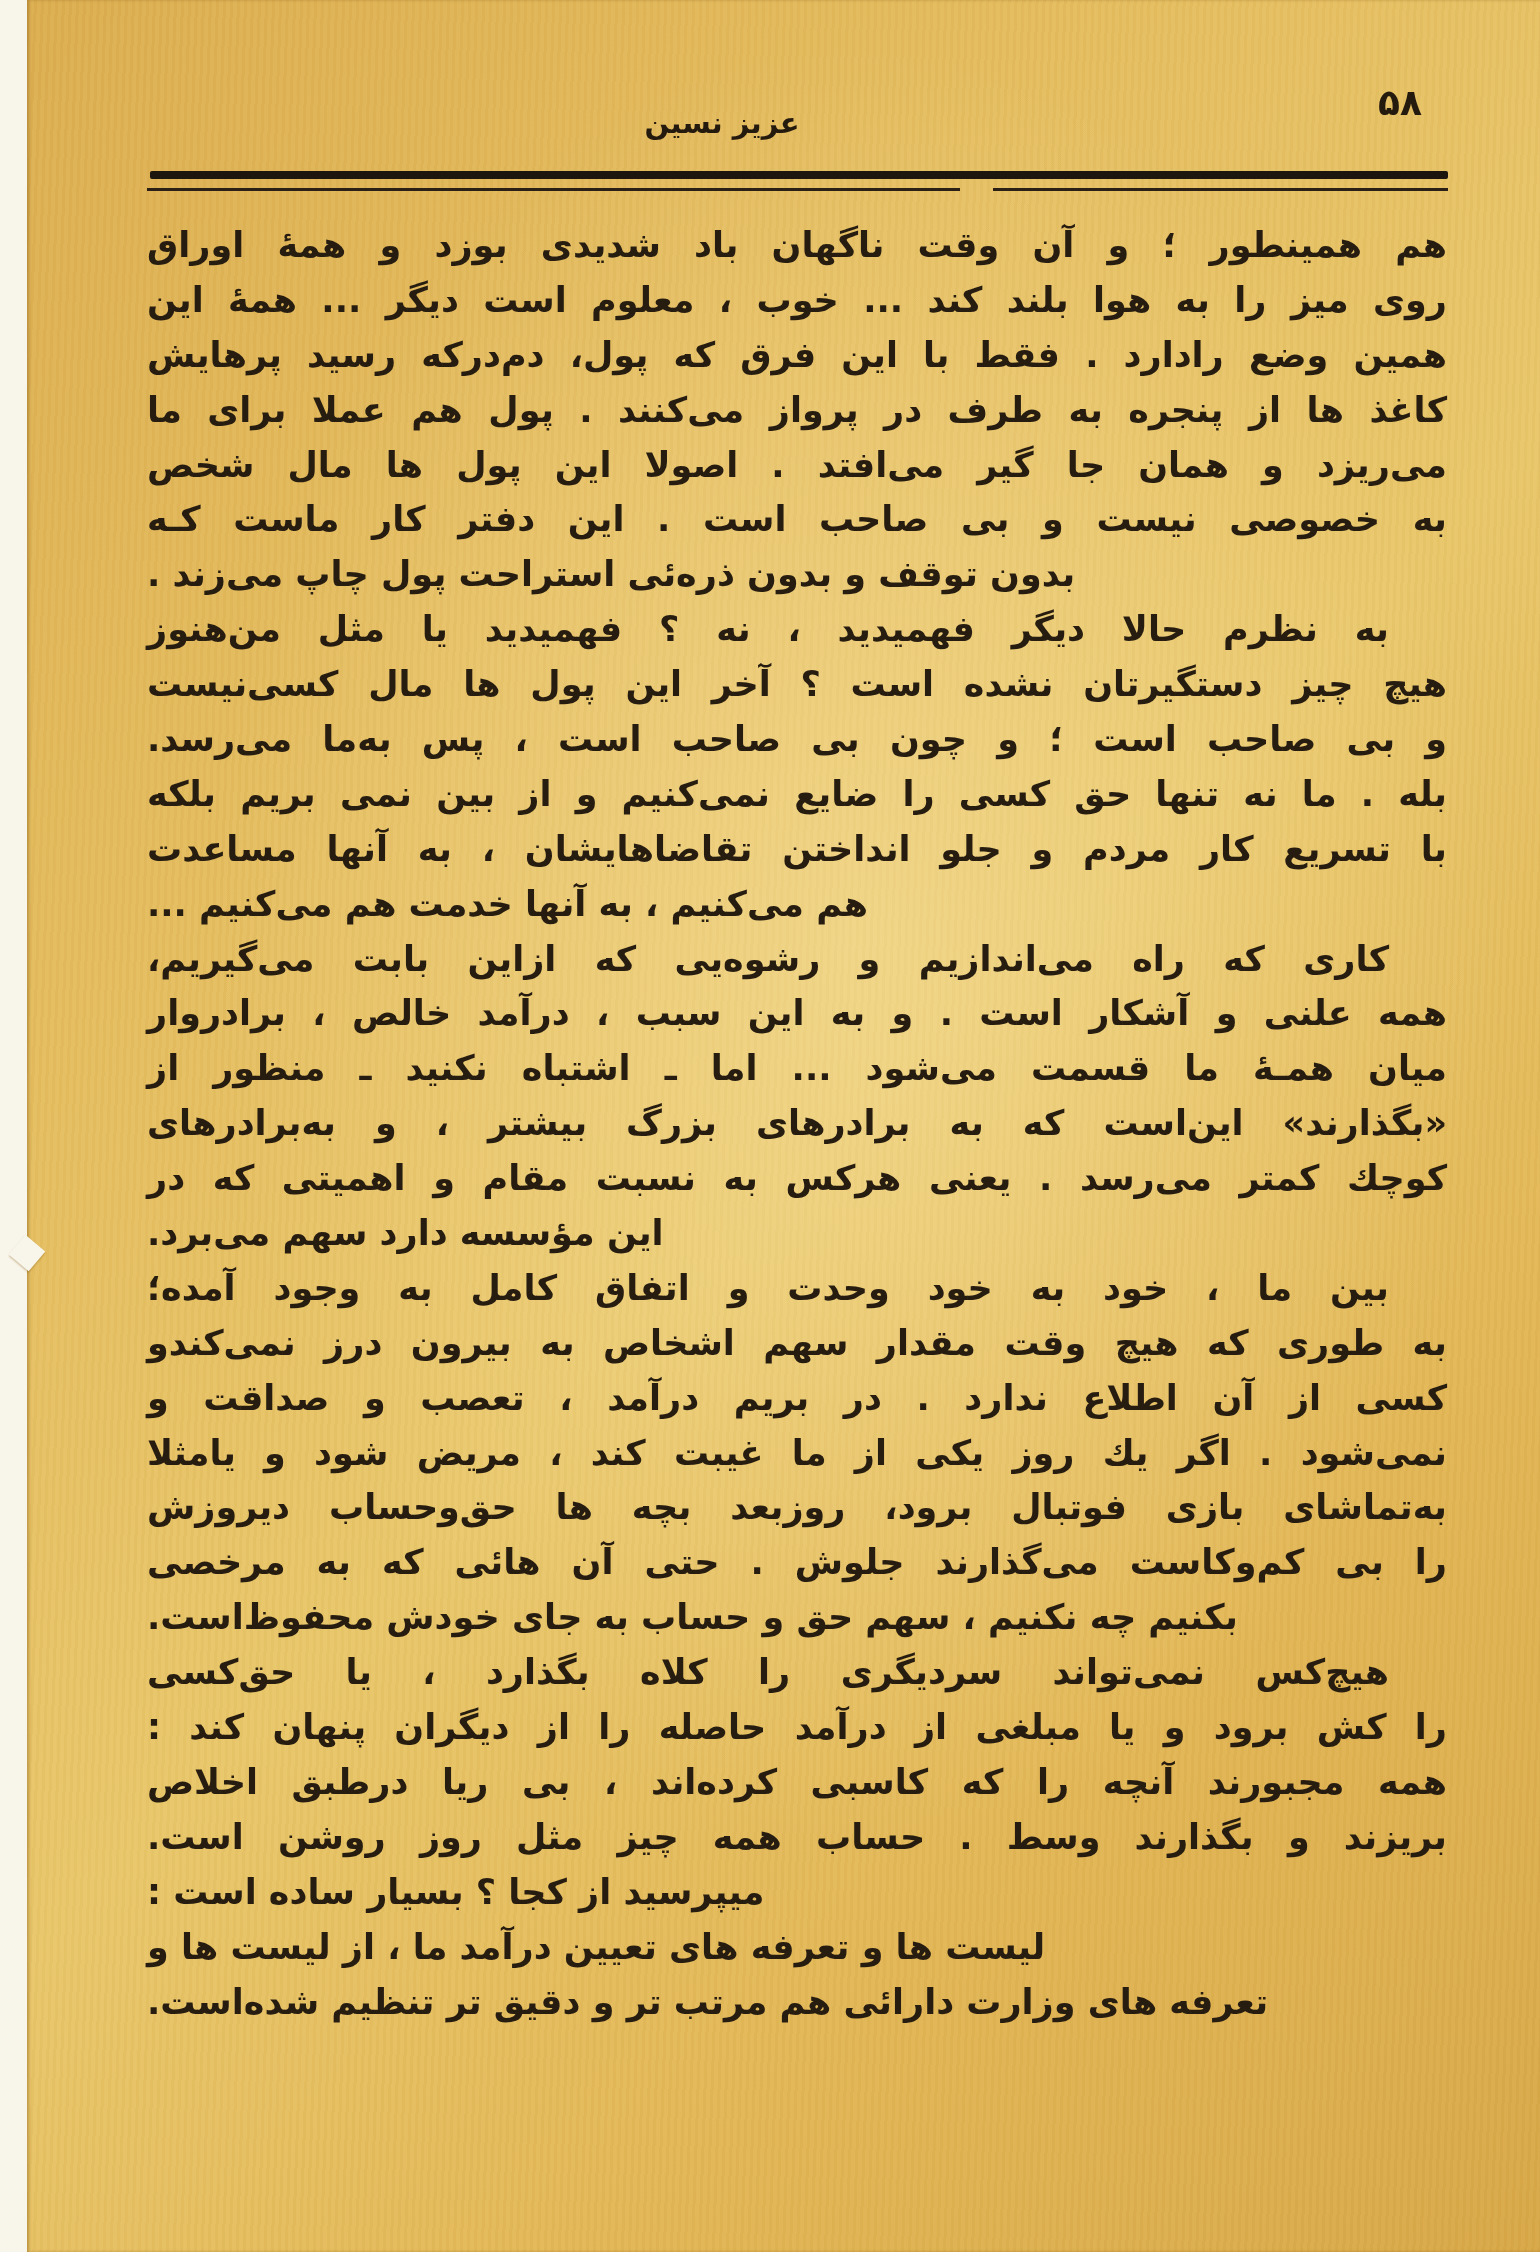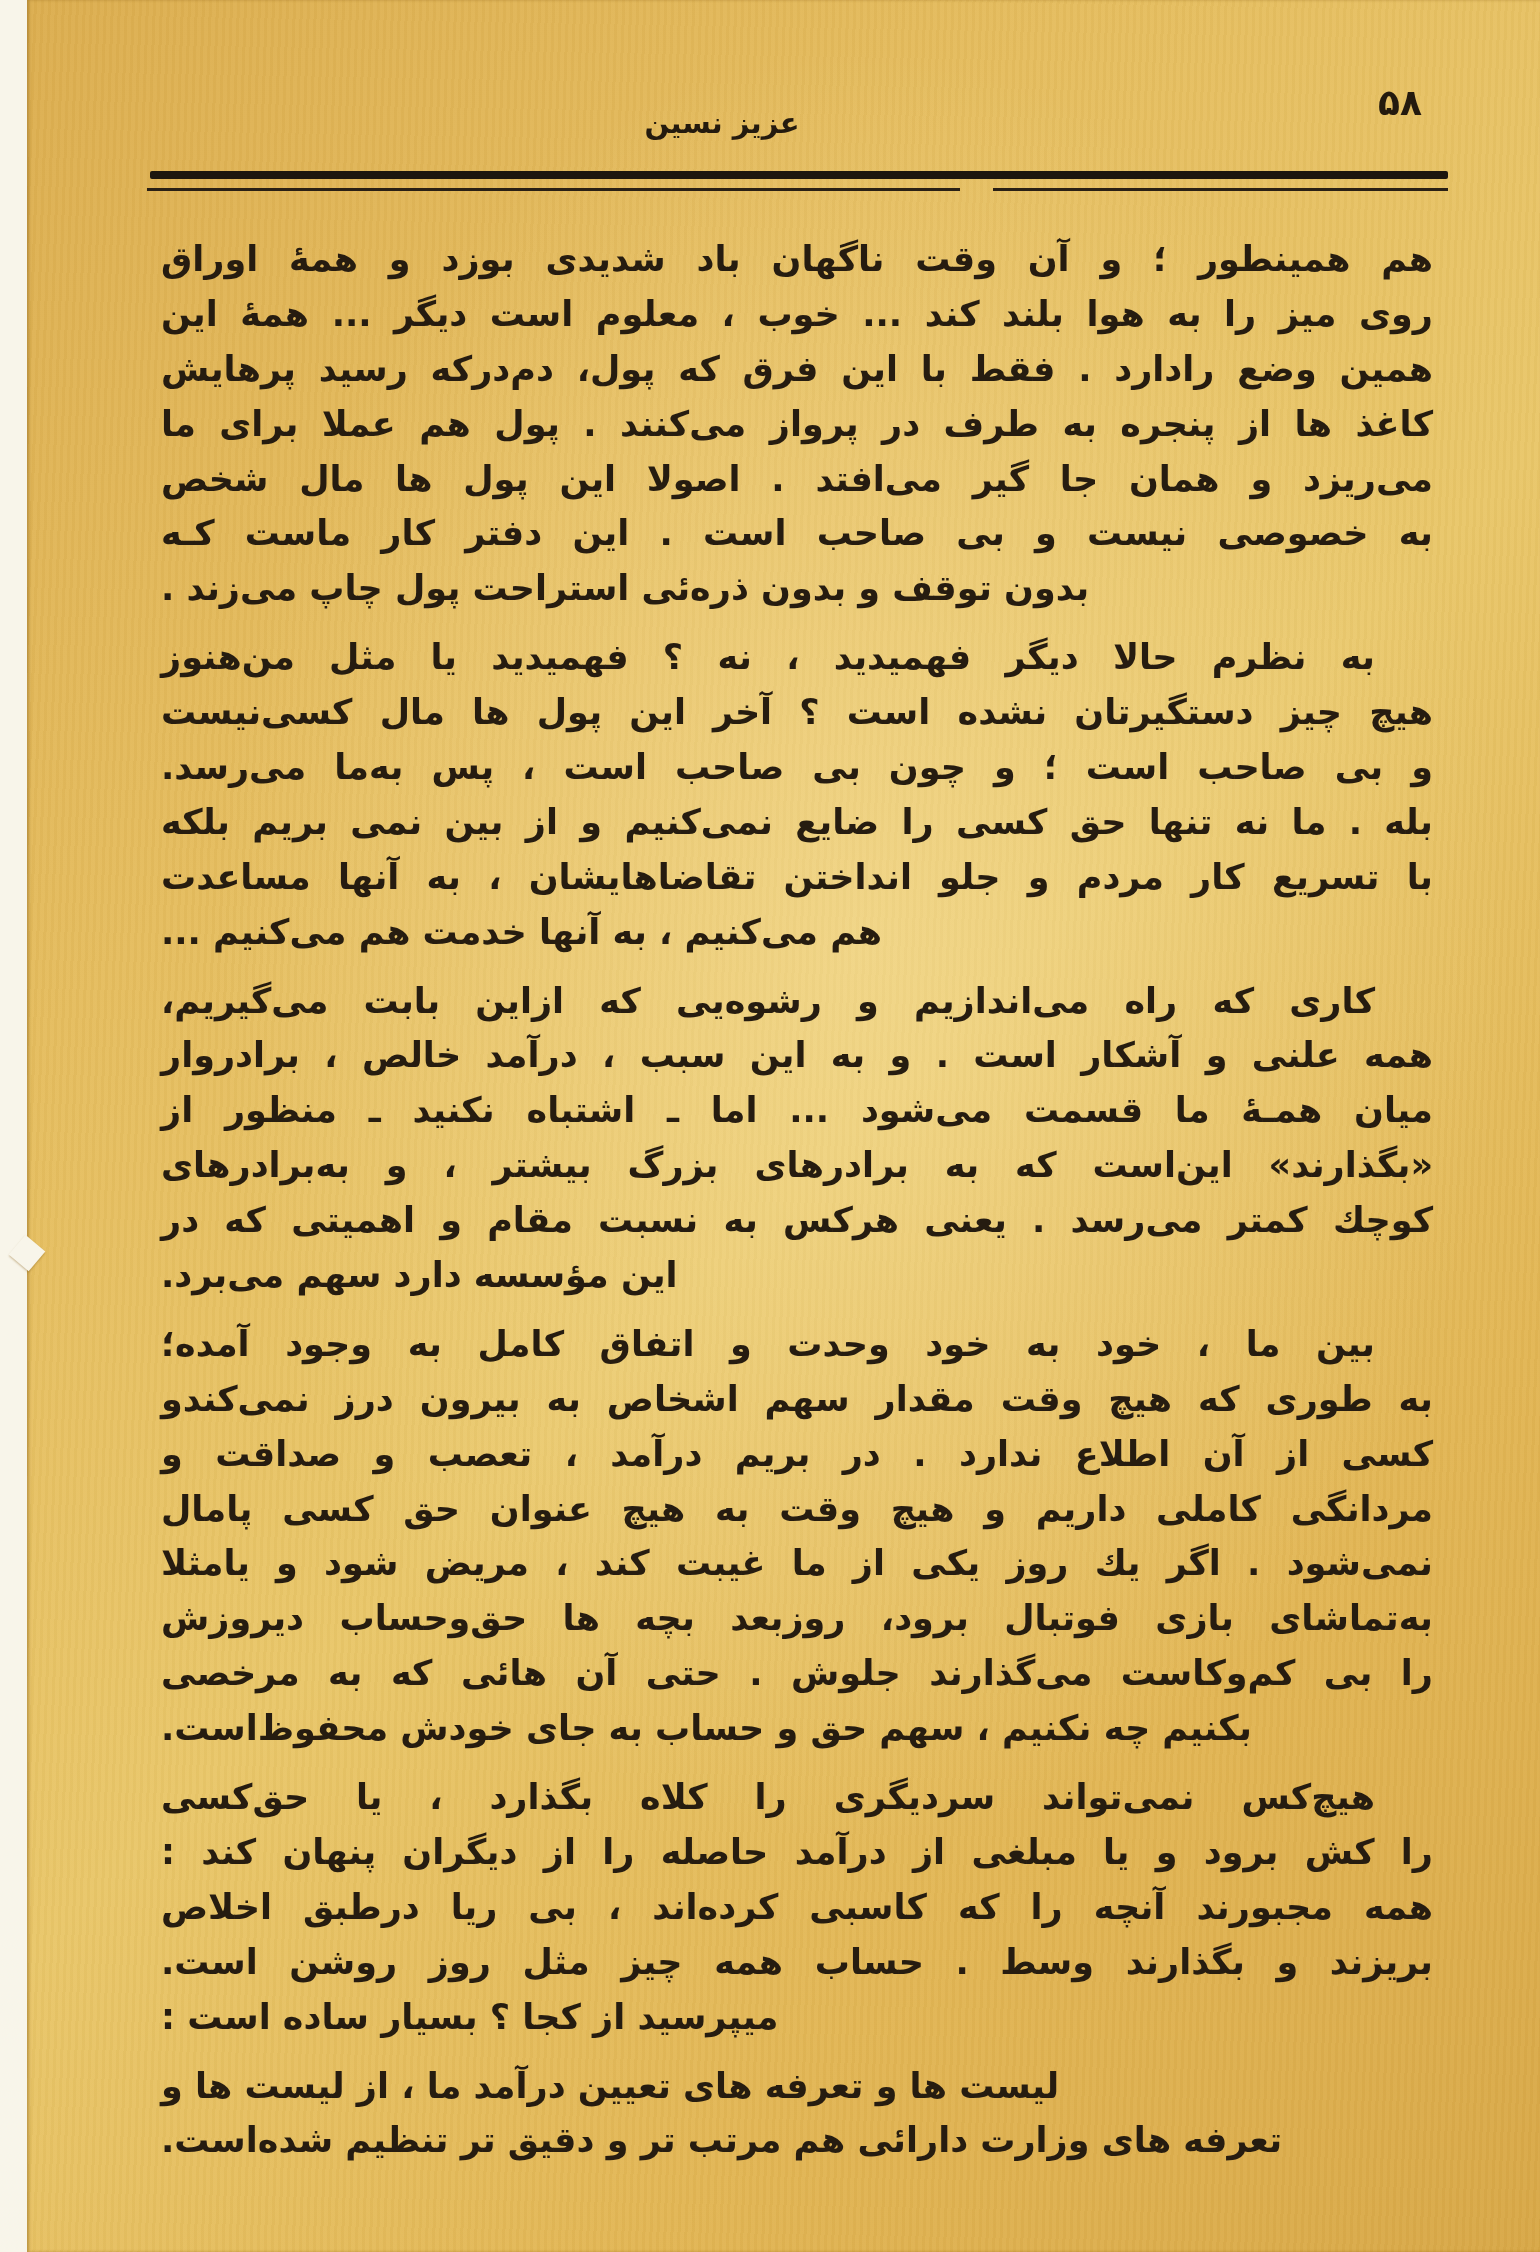--- a/index.html
+++ b/index.html
@@ -39,21 +39,21 @@
   .rule-thin{
     position:absolute;top:188px;left:147px;width:1301px;height:3px;
     background:linear-gradient(to right,#2a2015 0%, #2a2015 62.5%, rgba(0,0,0,0) 62.5%, rgba(0,0,0,0) 65%, #2a2015 65%, #2a2015 100%);
   }
   .body-text{
     position:absolute;top:218px;right:93px;width:1300px;
     direction:rtl;
     color:#261c10;
     font-size:35px;font-weight:bold;
   }
-  .para{margin:14px;padding:0;}
+  .para{margin:0;padding:0;}
   .line{
     height:54.9px;line-height:54.9px;
     white-space:nowrap;
     text-align:left;
   }
   .line.just{
     text-align:justify;
     text-align-last:justify;
     text-justify:inter-word;
   }
@@ -93,21 +93,20 @@
       <div class="line just">همه علنی و آشکار است . و به این سبب ، درآمد خالص ، برادروار</div>
       <div class="line just">میان همـهٔ ما قسمت می‌شود ... اما ـ اشتباه نکنید ـ منظور از</div>
       <div class="line just">«بگذارند» این‌است که به برادرهای بزرگ بیشتر ، و به‌برادرهای</div>
       <div class="line just">کوچك کمتر می‌رسد . یعنی هرکس به نسبت مقام و اهمیتی که در</div>
       <div class="line">این مؤسسه دارد سهم می‌برد.</div>
     </div>
     <div class="para">
       <div class="line just indent">بین ما ، خود به خود وحدت و اتفاق کامل به وجود آمده؛</div>
       <div class="line just">به طوری که هیچ وقت مقدار سهم اشخاص به بیرون درز نمی‌کندو</div>
       <div class="line just">کسی از آن اطلاع ندارد . در بریم درآمد ، تعصب و صداقت و</div>
-      <div class="line just">مردانگی کاملی داریم و هیچ وقت به هیچ عنوان حق کسی پامال</div>
       <div class="line just">نمی‌شود . اگر یك روز یکی از ما غیبت کند ، مریض شود و یامثلا</div>
       <div class="line just">به‌تماشای بازی فوتبال برود، روزبعد بچه ها حق‌وحساب دیروزش</div>
       <div class="line just">را بی کم‌وکاست می‌گذارند جلوش . حتی آن هائی که به مرخصی</div>
       <div class="line">بکنیم چه نکنیم ، سهم حق و حساب به جای خودش محفوظ‌است.</div>
     </div>
     <div class="para">
       <div class="line just indent">هیچ‌کس نمی‌تواند سردیگری را کلاه بگذارد ، یا حق‌کسی</div>
       <div class="line just">را کش برود و یا مبلغی از درآمد حاصله را از دیگران پنهان کند :</div>
       <div class="line just">همه مجبورند آنچه را که کاسبی کرده‌اند ، بی ریا درطبق اخلاص</div>
       <div class="line just">بریزند و بگذارند وسط . حساب همه چیز مثل روز روشن است.</div>

